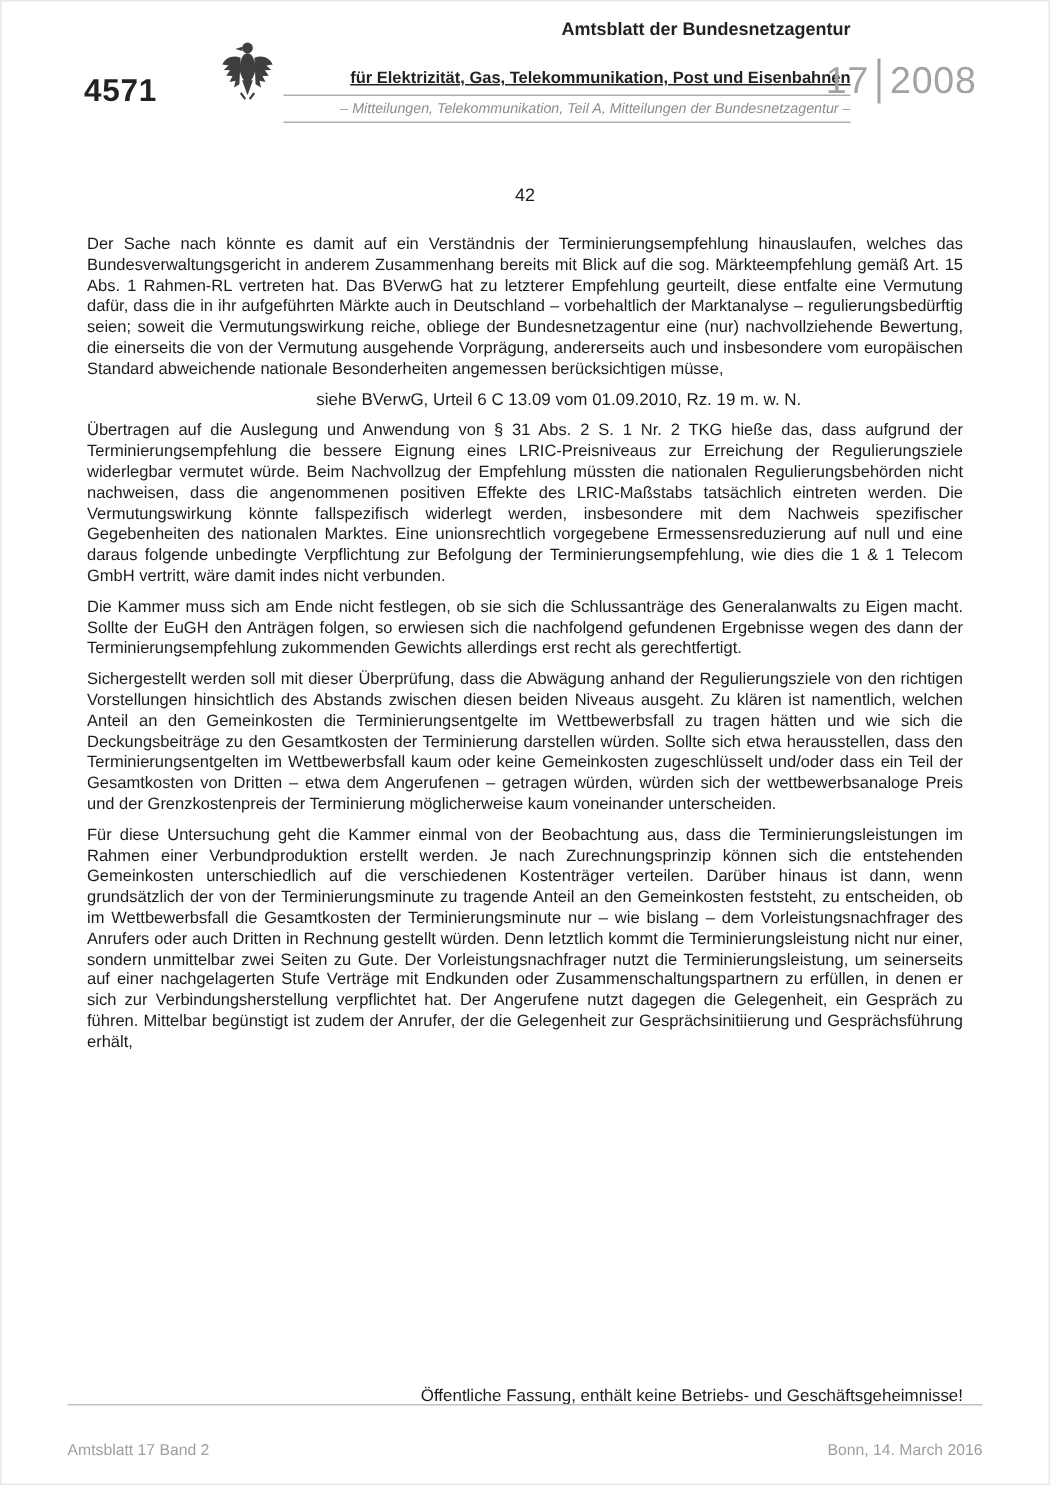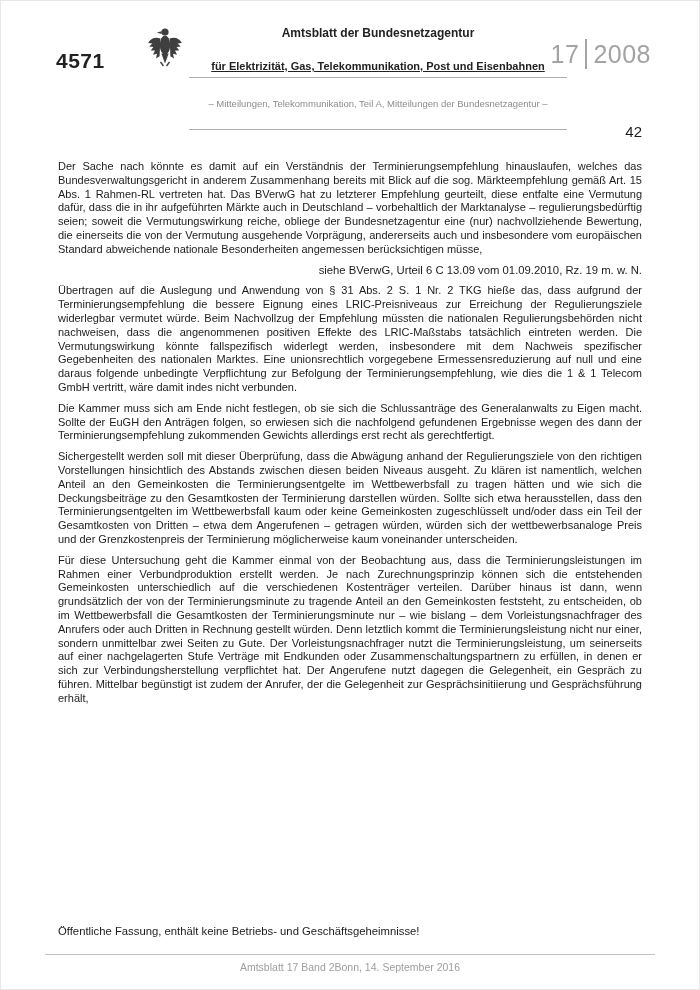--- a/index.html
+++ b/index.html
@@ -19,66 +19,67 @@
   }
 
   
   .header { position: absolute; top: 0; left: 0; right: 0; height: 92px; }
   .page-num {
     position: absolute; left: 55px; top: 48px;
     font-size: 21px; font-weight: bold; color: #222; letter-spacing: 0.5px;
   }
   .logo { position: absolute; left: 146px; top: 22px; width: 36px; height: 46px; }
   .header-center {
-    position: absolute; left: 188px; width: 378px; top: 25px; text-align: center;
+    position: absolute; left: 188px; width: 378px; top: 11px; text-align: right;
   }
   .hc-1 { font-size: 12px; font-weight: bold; color: #222; }
   .hc-2 { font-size: 11px; font-weight: bold; color: #222; margin-top: 20px; padding-bottom: 5px; text-decoration: underline; }
   .hc-3 {
     font-size: 9.5px; color: #8c8c8c;
     border-top: 1px solid #adadad; border-bottom: 1px solid #adadad;
-    padding: 20px 0;
+    padding: 3px 0;
+    font-style: italic;
   }
   .issue {
     position: absolute; right: 48px; top: 38px;
     display: flex; align-items: center;
     color: #a3a3a3; font-weight: normal; font-size: 25px; letter-spacing: 0.5px;
   }
   .issue .bar { display: inline-block; width: 2px; height: 30px; background: #a3a3a3; margin: 0 6px; }
 
   
   .main {
     position: absolute; left: 57px; right: 57px; top: 122px;
     text-align: justify;
   }
-  .inner-pageno { text-align: right; font-size: 15px; margin-bottom: 20px; }
+  .inner-pageno { text-align: center; font-size: 12px; margin-bottom: 20px; }
   .para {
     font-size: 11px; line-height: 13.8px; text-align: justify;
     margin-bottom: 7px;
     hyphens: auto; -webkit-hyphens: auto;
   }
   .citation {
-    font-size: 11.3px; line-height: 13.8px; text-align: right;
+    font-size: 11.3px; line-height: 13.8px; text-align: center;
     margin: 0 0 7px 45px;
   }
   .heading {
     font-size: 11.3px; line-height: 13.8px; font-weight: bold;
     text-align: justify; margin: 12px 0 6px 0;
     hyphens: auto; -webkit-hyphens: auto;
   }
 
   
   .public-note {
     position: absolute; left: 57px; right: 57px; bottom: 52px;
-    text-align: left; font-size: 11.3px; color: #1c1c1c;
+    text-align: right; font-size: 11.3px; color: #1c1c1c;
   }
   .footer {
     position: absolute; left: 44px; right: 44px; bottom: 16px;
-    border-top: 1px solid #c2c2c2; padding-top: 6px;
-    display: flex; justify-content: center;
+    border-top: 1px solid #c2c2c2; padding-top: 24px;
+    display: flex; justify-content: space-between;
     color: #9e9e9e; font-size: 10.5px;
   }
 </style>
 </head>
 <body>
 
 <div class="page">
 
   <header class="header">
     <div class="page-num">4571</div>
@@ -120,16 +121,16 @@
 
 
     <p class="para">Sichergestellt werden soll mit dieser Überprüfung, dass die Abwägung anhand der Regulierungsziele von den richtigen Vorstellungen hinsichtlich des Abstands zwischen diesen beiden Niveaus ausgeht. Zu klären ist namentlich, welchen Anteil an den Gemeinkosten die Terminierungsentgelte im Wettbewerbsfall zu tragen hätten und wie sich die Deckungsbeiträge zu den Gesamtkosten der Terminierung darstellen würden. Sollte sich etwa herausstellen, dass den Terminierungsentgelten im Wettbewerbsfall kaum oder keine Gemeinkosten zugeschlüsselt und/oder dass ein Teil der Gesamtkosten von Dritten – etwa dem Angerufenen – getragen würden, würden sich der wettbewerbsanaloge Preis und der Grenzkostenpreis der Terminierung möglicherweise kaum voneinander unterscheiden.</p>
     <p class="para">Für diese Untersuchung geht die Kammer einmal von der Beobachtung aus, dass die Terminierungsleistungen im Rahmen einer Verbundproduktion erstellt werden. Je nach Zurechnungsprinzip können sich die entstehenden Gemeinkosten unterschiedlich auf die verschiedenen Kostenträger verteilen. Darüber hinaus ist dann, wenn grundsätzlich der von der Terminierungsminute zu tragende Anteil an den Gemeinkosten feststeht, zu entscheiden, ob im Wettbewerbsfall die Gesamtkosten der Terminierungsminute nur – wie bislang – dem Vorleistungsnachfrager des Anrufers oder auch Dritten in Rechnung gestellt würden. Denn letztlich kommt die Terminierungsleistung nicht nur einer, sondern unmittelbar zwei Seiten zu Gute. Der Vorleistungsnachfrager nutzt die Terminierungsleistung, um seinerseits auf einer nachgelagerten Stufe Verträge mit Endkunden oder Zusammenschaltungspartnern zu erfüllen, in denen er sich zur Verbindungsherstellung verpflichtet hat. Der Angerufene nutzt dagegen die Gelegenheit, ein Gespräch zu führen. Mittelbar begünstigt ist zudem der Anrufer, der die Gelegenheit zur Gesprächsinitiierung und Gesprächsführung erhält,</p>
   </main>
 
   <div class="public-note">Öffentliche Fassung, enthält keine Betriebs- und Geschäftsgeheimnisse!</div>
 
   <footer class="footer">
     <span>Amtsblatt 17 Band 2</span>
-    <span>Bonn, 14. September 2016</span>
+    <span>Bonn, 14. March 2016</span>
   </footer>
 
 </div>
 
 </body></html>

